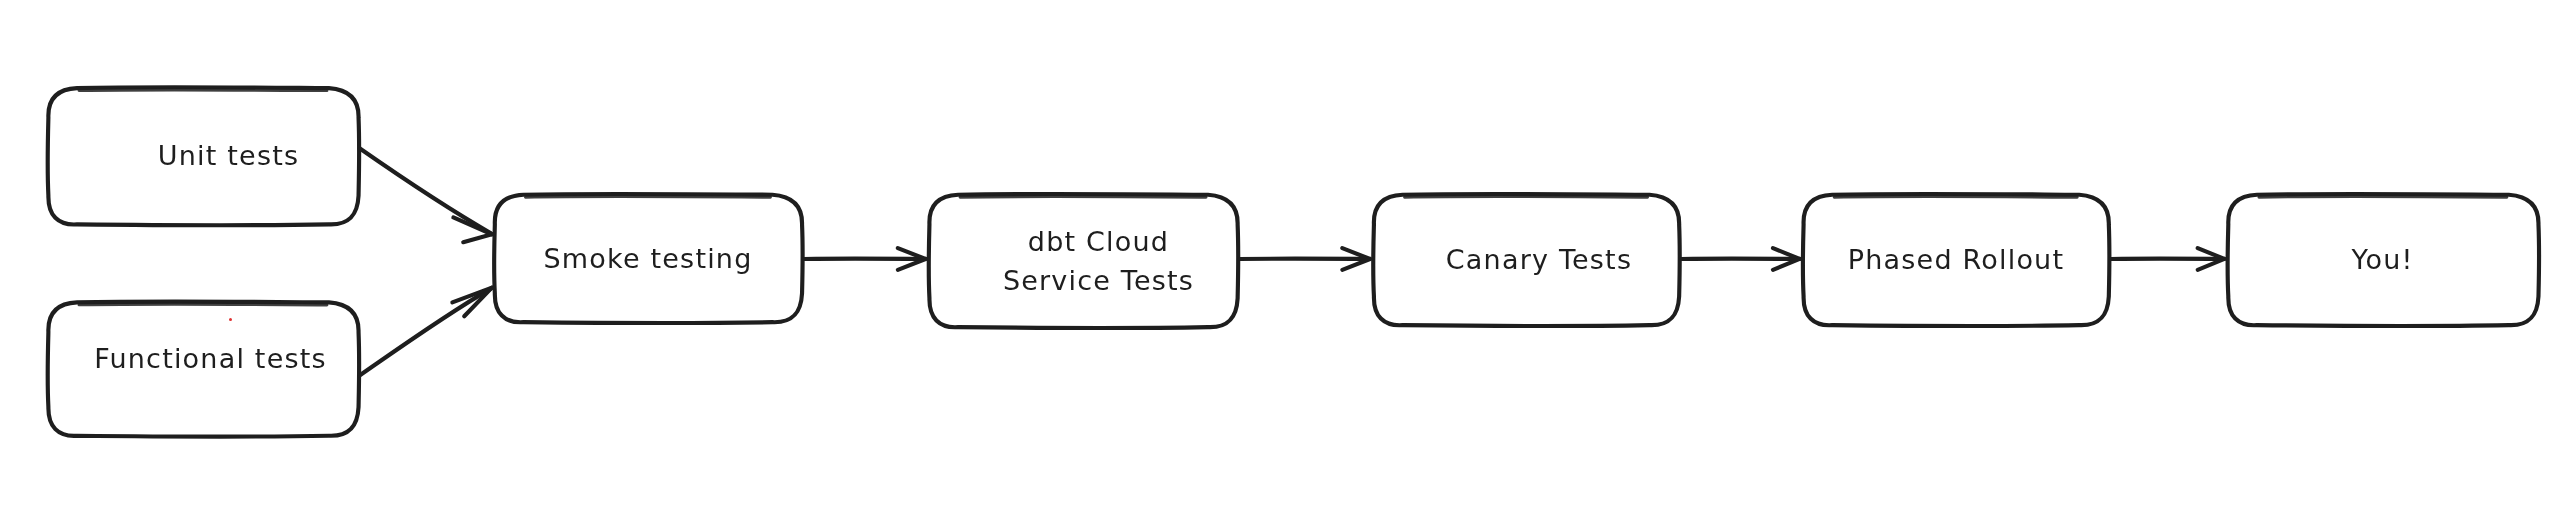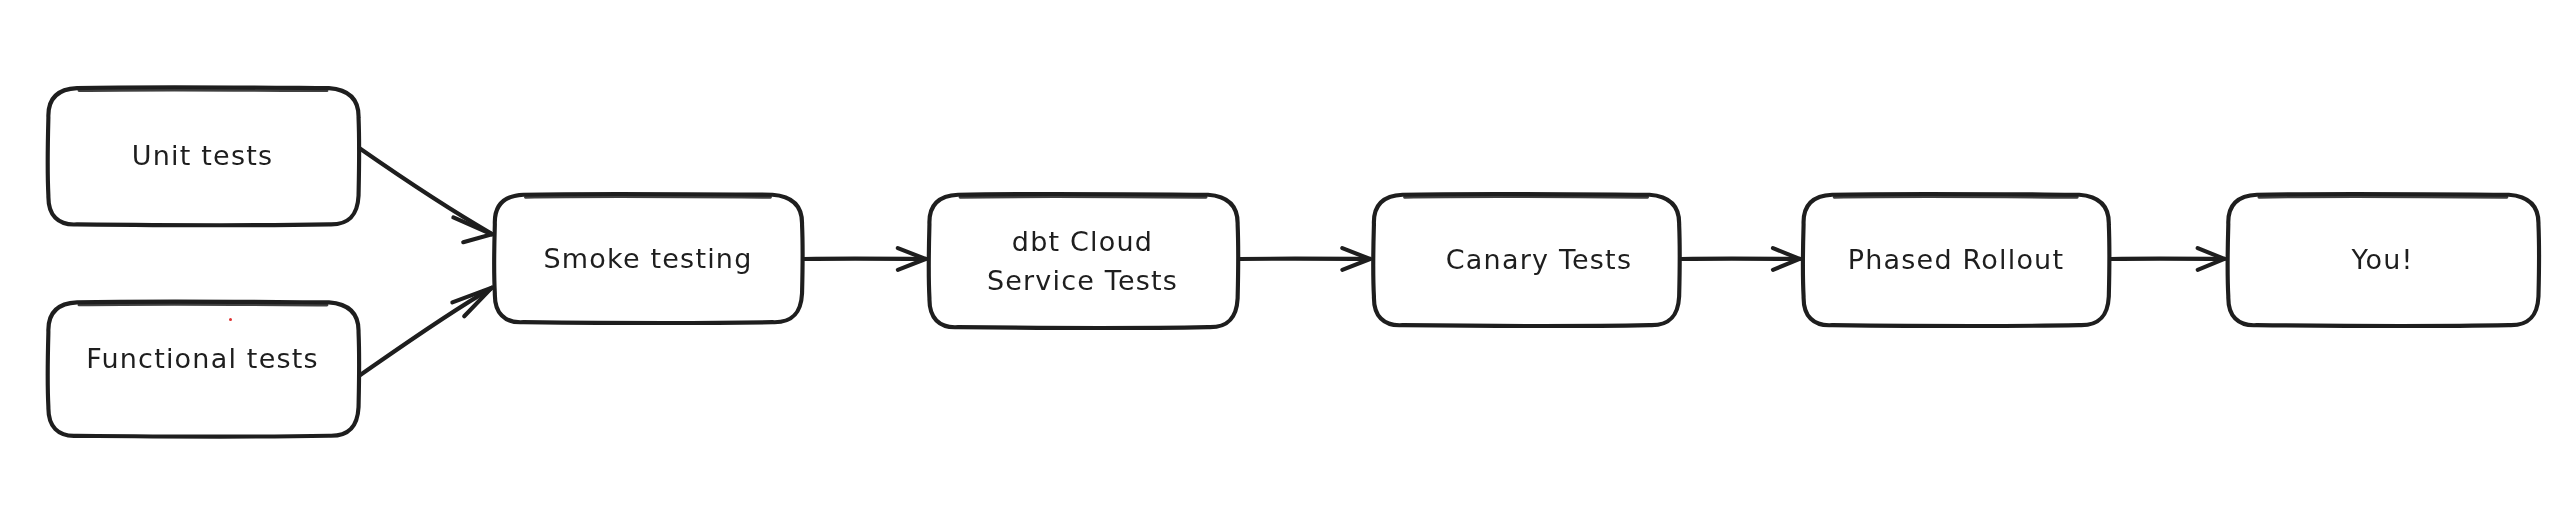--- a/index.html
+++ b/index.html
@@ -169,33 +169,33 @@
     </g>
 
     <g>
       <path d="M 2137 262 C 2182 261.4, 2220 261.8, 2251 262" fill="none" stroke="#1e1e1e" stroke-width="4.2" stroke-linecap="round"></path>
       <path d="M 2225 251 L 2252 262" fill="none" stroke="#1e1e1e" stroke-width="4.2" stroke-linecap="round"></path>
       <path d="M 2225 273 L 2252 262" fill="none" stroke="#1e1e1e" stroke-width="4.2" stroke-linecap="round"></path>
     </g>
 
   </svg>
 
-  <div class="node-label" style="left:47px; top:87px; width:311px; height:138px;">
+  <div class="node-label" style="left:47px; top:87px; width:311px; height:138px;padding-left:26px;">
     <span>Unit tests</span>
   </div>
 
-  <div class="node-label" style="left:47px; top:301px; width:311px; height:116px;">
+  <div class="node-label" style="left:47px; top:301px; width:311px; height:116px;padding-left:8px;">
     <span>Functional tests</span>
   </div>
 
   <div class="node-label" style="left:494px; top:194px; width:308px; height:130px;text-align:right;">
     <span>Smoke testing</span>
   </div>
 
-  <div class="node-label" style="left:928px; top:194px; width:309px; height:135px;">
+  <div class="node-label" style="left:928px; top:194px; width:309px; height:135px;padding-left:16px;">
     <span>dbt Cloud
 Service Tests</span>
   </div>
 
   <div class="node-label" style="left:1373px; top:194px; width:306px; height:132px;margin-left:13px;">
     <span>Canary Tests</span>
   </div>
 
   <div class="node-label" style="left:2227px; top:194px; width:311px; height:132px;">
     <span>You!</span>

